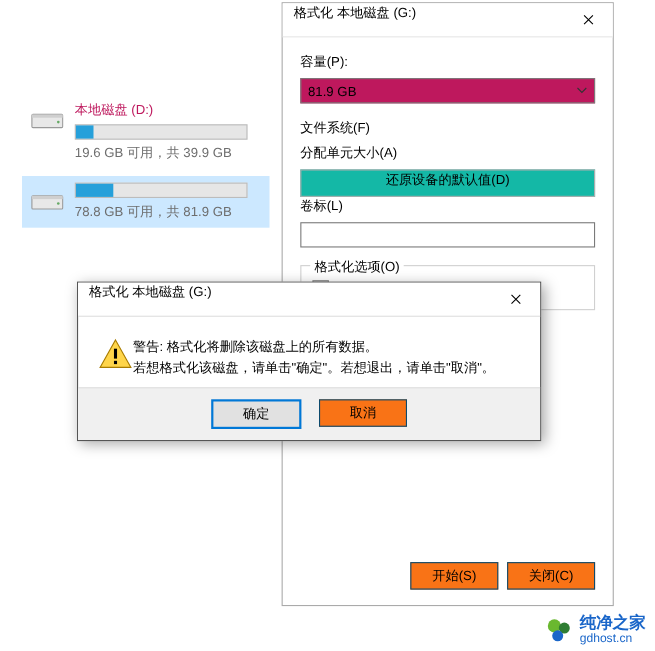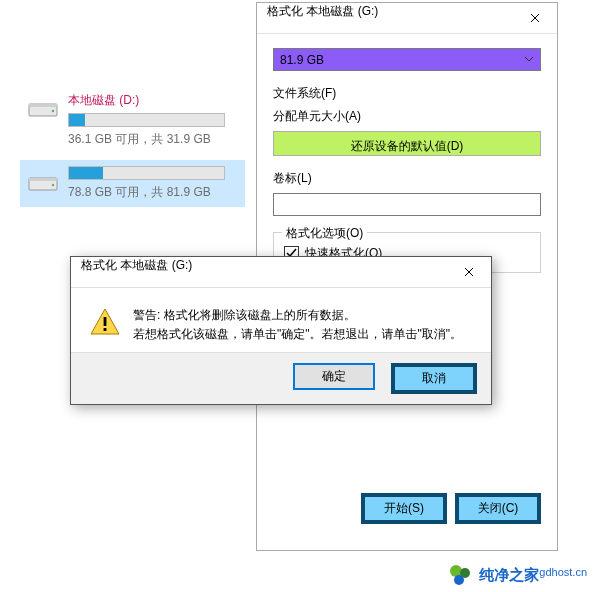--- a/index.html
+++ b/index.html
@@ -15,63 +15,63 @@
 .progress-fill{height:100%;background:#26a0da}
 .drive-sub{color:#6d6d6d;font-size:12px}
 
 .format-dlg{position:absolute;left:256px;top:2px;width:300px;height:547px;background:#fff;border:1px solid #aaa}
 .titlebar{height:30px;background:#fff;display:flex;border-bottom:1px solid #e5e5e5}
 .titlebar .title{flex:1;padding-left:10px;font-size:12px}
 .titlebar .close{width:45px;height:30px;display:flex;align-items:center;justify-content:center}
 .titlebar .close svg{width:10px;height:10px}
 .dlg-body{padding:14px 16px}
 .field-label{font-size:12px;margin-bottom:6px}
-.combo{width:100%;height:23px;border:1px solid #7a7a7a;background:#8b5cf6;display:flex;align-items:center;padding-left:6px;position:relative;margin-bottom:14px;box-sizing:border-box}
+.combo{width:100%;height:23px;border:1px solid #7a7a7a;background:#be185d;display:flex;align-items:center;padding-left:6px;position:relative;margin-bottom:14px;box-sizing:border-box}
 .combo .chev{position:absolute;right:6px;top:5px}
 .text-input{width:100%;height:23px;border:1px solid #7a7a7a;background:#fff;box-sizing:border-box;margin-bottom:14px}
 .fieldset{border:1px solid #d0d0d0;padding:12px 10px 10px;margin-top:2px;margin-bottom:10px;position:relative}
 .fieldset .legend{position:absolute;top:-8px;left:8px;background:#fff;padding:0 4px;font-size:12px}
 .chk{display:flex;align-items:center;gap:6px}
 .chk-box{width:13px;height:13px;border:1px solid #333;background:#fff;display:flex;align-items:center;justify-content:center}
-.dlg-footer{position:absolute;bottom:26px;right:16px;display:flex;gap:8px}
-.btn{min-width:78px;height:23px;border:4px solid #0c4a6e;background:#7dd3fc;display:flex;align-items:center;justify-content:center;font-size:12px}
-.restore-btn{min-width:165px;height:23px;border:1px solid #adadad;background:#bef264;display:flex;align-items:flex-end;justify-content:center;margin-bottom:14px}
+.dlg-footer{position:absolute;bottom:14px;right:16px;display:flex;gap:8px}
+.btn{min-width:78px;height:23px;border:1px solid #0c4a6e;background:#f97316;display:flex;align-items:center;justify-content:center;font-size:12px}
+.restore-btn{min-width:165px;height:23px;border:1px solid #adadad;background:#14b8a6;display:flex;align-items:flex-start;justify-content:center;}
 
 .msgbox{position:absolute;left:70px;top:256px;width:420px;background:#fff;border:1px solid #555;box-shadow:3px 3px 12px rgba(0,0,0,.35)}
 .msgbox .titlebar{height:30px;border-bottom:1px solid #dfdfdf}
-.msgbox .mb-body{display:flex;padding:18px 18px 8px;gap:12px}
+.msgbox .mb-body{display:flex;padding:18px 18px 8px;gap:0}
 .warning-icon{width:32px;height:32px;flex:0 0 32px}
 .mb-text{font-size:12px;line-height:1.6}
-.mb-footer{background:#f0f0f0;padding:10px 14px;display:flex;justify-content:flex-end;gap:16px;border-top:1px solid #dfdfdf}
+.mb-footer{background:#f0f0f0;padding:10px 14px;display:flex;justify-content:center;gap:16px;border-top:1px solid #dfdfdf}
 .btn.primary{border:2px solid #0078d7;background:#e1e1e1}
 
 .watermark{position:absolute;right:8px;bottom:4px;display:flex;align-items:center;gap:6px}
 .wm-logo{width:26px;height:26px}
-.wm-text{display:flex;flex-direction:row;line-height:1.15}
+.wm-text{display:flex;flex-direction:column;line-height:1.15}
 .wm-text .l1{font-size:15px;font-weight:bold;color:#1a66c9}
 .wm-text .l2{font-size:11px;color:#1a66c9}
 </style>
 </head>
 <body>
 
 <div class="drive-list">
   <div class="drive-item">
     <span class="drive-icon">
       <svg viewBox="0 0 30 22">
           <rect x="1" y="8" width="28" height="12" rx="1" fill="#e8e8e8" stroke="#999"></rect>
           <rect x="1" y="8" width="28" height="3" fill="#cfcfcf"></rect>
           <circle cx="25" cy="15" r="1.2" fill="#6a6"></circle>
         </svg>
     </span>
     <div class="drive-info">
       <div class="drive-name">本地磁盘 (D:)</div>
       <div class="progress">
           <div class="progress-fill" style="width:10%"></div>
         </div>
-      <div class="drive-sub">36.1 GB 可用，共 31.9 GB</div>
+      <div class="drive-sub">19.6 GB 可用，共 39.9 GB</div>
     </div>
   </div>
   <div class="drive-item selected">
     <span class="drive-icon">
       <svg viewBox="0 0 30 22">
           <rect x="1" y="8" width="28" height="12" rx="1" fill="#e8e8e8" stroke="#999"></rect>
           <rect x="1" y="8" width="28" height="3" fill="#cfcfcf"></rect>
           <circle cx="25" cy="15" r="1.2" fill="#6a6"></circle>
         </svg>
     </span>
@@ -87,20 +87,21 @@
 <div class="format-dlg">
   <div class="titlebar">
     <span class="title">格式化 本地磁盘 (G:)</span>
     <span class="close">
       <svg viewBox="0 0 10 10">
           <path d="M1 1 L9 9 M9 1 L1 9" stroke="#000" stroke-width="1"></path>
         </svg>
     </span>
   </div>
   <div class="dlg-body">
+    <div class="field-label">容量(P):</div>
     <div class="combo">
       <span>81.9 GB</span>
       <svg class="chev" width="10" height="10" viewBox="0 0 10 10">
           <path d="M1 3 L5 7 L9 3" stroke="#333" fill="none"></path>
         </svg>
     </div>
 
     <div class="field-label">文件系统(F)</div>
 
     <div class="field-label">分配单元大小(A)</div>

